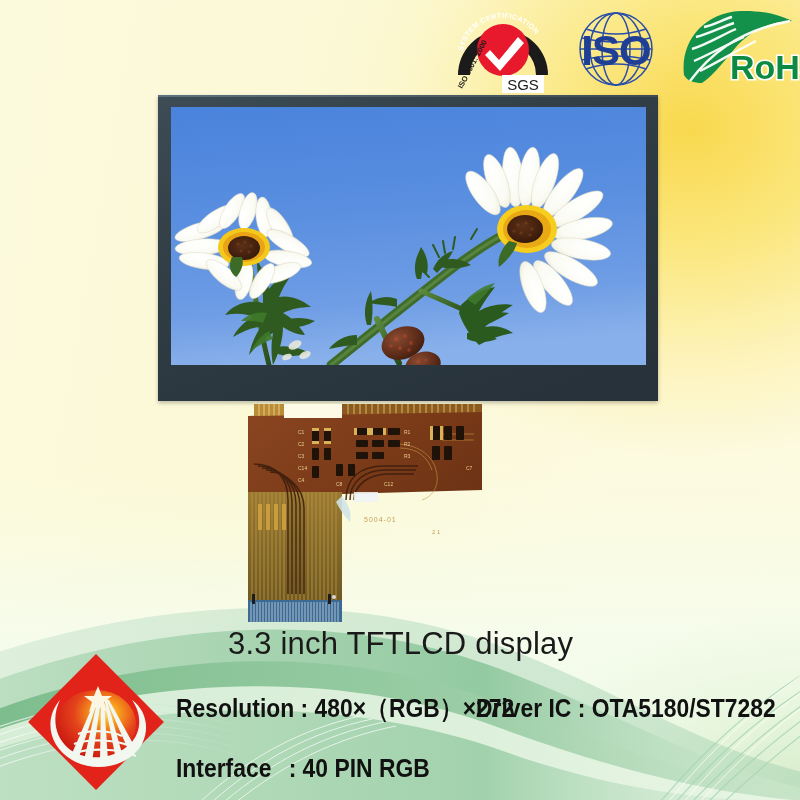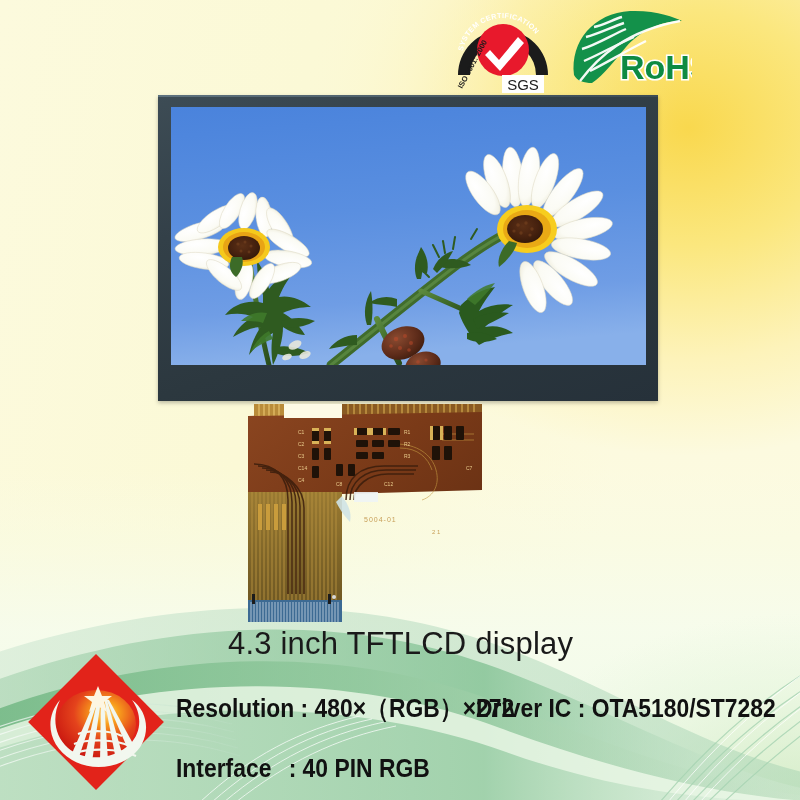--- a/index.html
+++ b/index.html
@@ -192,20 +192,35 @@
 
         <g transform="rotate(-62 18 70)">
           <text x="2" y="74" font-family="'Liberation Sans', sans-serif" font-size="7.6" font-weight="700" fill="#1b1b1b">ISO 9001: 2000</text>
         </g>
 
         <rect x="54" y="72" width="42" height="18" fill="#ffffff"></rect>
         <text x="75" y="87" text-anchor="middle" font-family="'Liberation Sans', sans-serif" font-size="15" font-weight="400" fill="#1b1b1b">SGS</text>
       </svg>
     </div>
 
+    <div class="cert iso">
+      <svg viewBox="0 0 104 88" width="104" height="88">
+        <g stroke="#2a4ea8" fill="none" stroke-width="1.5">
+          <circle cx="52" cy="44" r="36"></circle>
+          <ellipse cx="52" cy="44" rx="14" ry="36"></ellipse>
+          <ellipse cx="52" cy="44" rx="26" ry="36"></ellipse>
+          <line x1="16" y1="44" x2="88" y2="44"></line>
+          <path d="M 22,24 Q 52,34 82,24"></path>
+          <path d="M 22,64 Q 52,54 82,64"></path>
+          <path d="M 18,33 Q 52,41 86,33"></path>
+          <path d="M 18,55 Q 52,47 86,55"></path>
+        </g>
+        <text x="52" y="60" text-anchor="middle" font-family="'Liberation Sans', sans-serif" font-size="42" font-weight="700" fill="#1f3f96" letter-spacing="-1">ISO</text>
+      </svg>
+    </div>
 
     <div class="cert rohs">
       <svg viewBox="0 0 128 88" width="128" height="88">
 
         <path d="M 10,70 C 6,36 30,8 66,6 C 92,5 110,12 118,16 C 96,16 76,26 62,42 C 50,56 40,70 28,78 C 20,78 13,76 10,70 Z" fill="#13914a"></path>
 
         <g stroke="#ffffff" stroke-width="2.4" fill="none" opacity="0.95">
           <path d="M 16,76 C 34,52 62,26 116,16"></path>
           <path d="M 20,56 C 34,50 52,40 70,32"></path>
           <path d="M 18,44 C 32,40 48,30 62,24"></path>
@@ -592,21 +607,21 @@
       <text x="128" y="118" fill="#c8a05a" font-family="'Liberation Sans', sans-serif" font-size="7" letter-spacing="1">5004-01</text>
       <text x="196" y="130" fill="#c8a05a" font-family="'Liberation Sans', sans-serif" font-size="6">2 1</text>
 
       <path d="M 106,92 C 112,100 116,108 114,118 C 110,114 104,106 100,98 Z" fill="#cfe3e6" opacity="0.9"></path>
       <rect x="118" y="88" width="24" height="10" fill="#eef4f5" opacity="0.9"></rect>
 
       <rect x="48" y="0" width="58" height="14" fill="#fdfbe6"></rect>
     </svg>
   </div>
 
-  <div class="title-line">4.3 inch TFTLCD display</div>
+  <div class="title-line">3.3 inch TFTLCD display</div>
 
   <div class="spec-row spec-resolution">Resolution : 480×（RGB）×272</div>
   <div class="spec-row spec-driver">Driver IC : OTA5180/ST7282</div>
   <div class="spec-row spec-interface">
     <span class="lbl">Interface</span><span>: 40 PIN RGB</span>
   </div>
 
   <div class="brand-logo">
     <svg viewBox="0 0 148 148" width="148" height="148">
       <defs>

